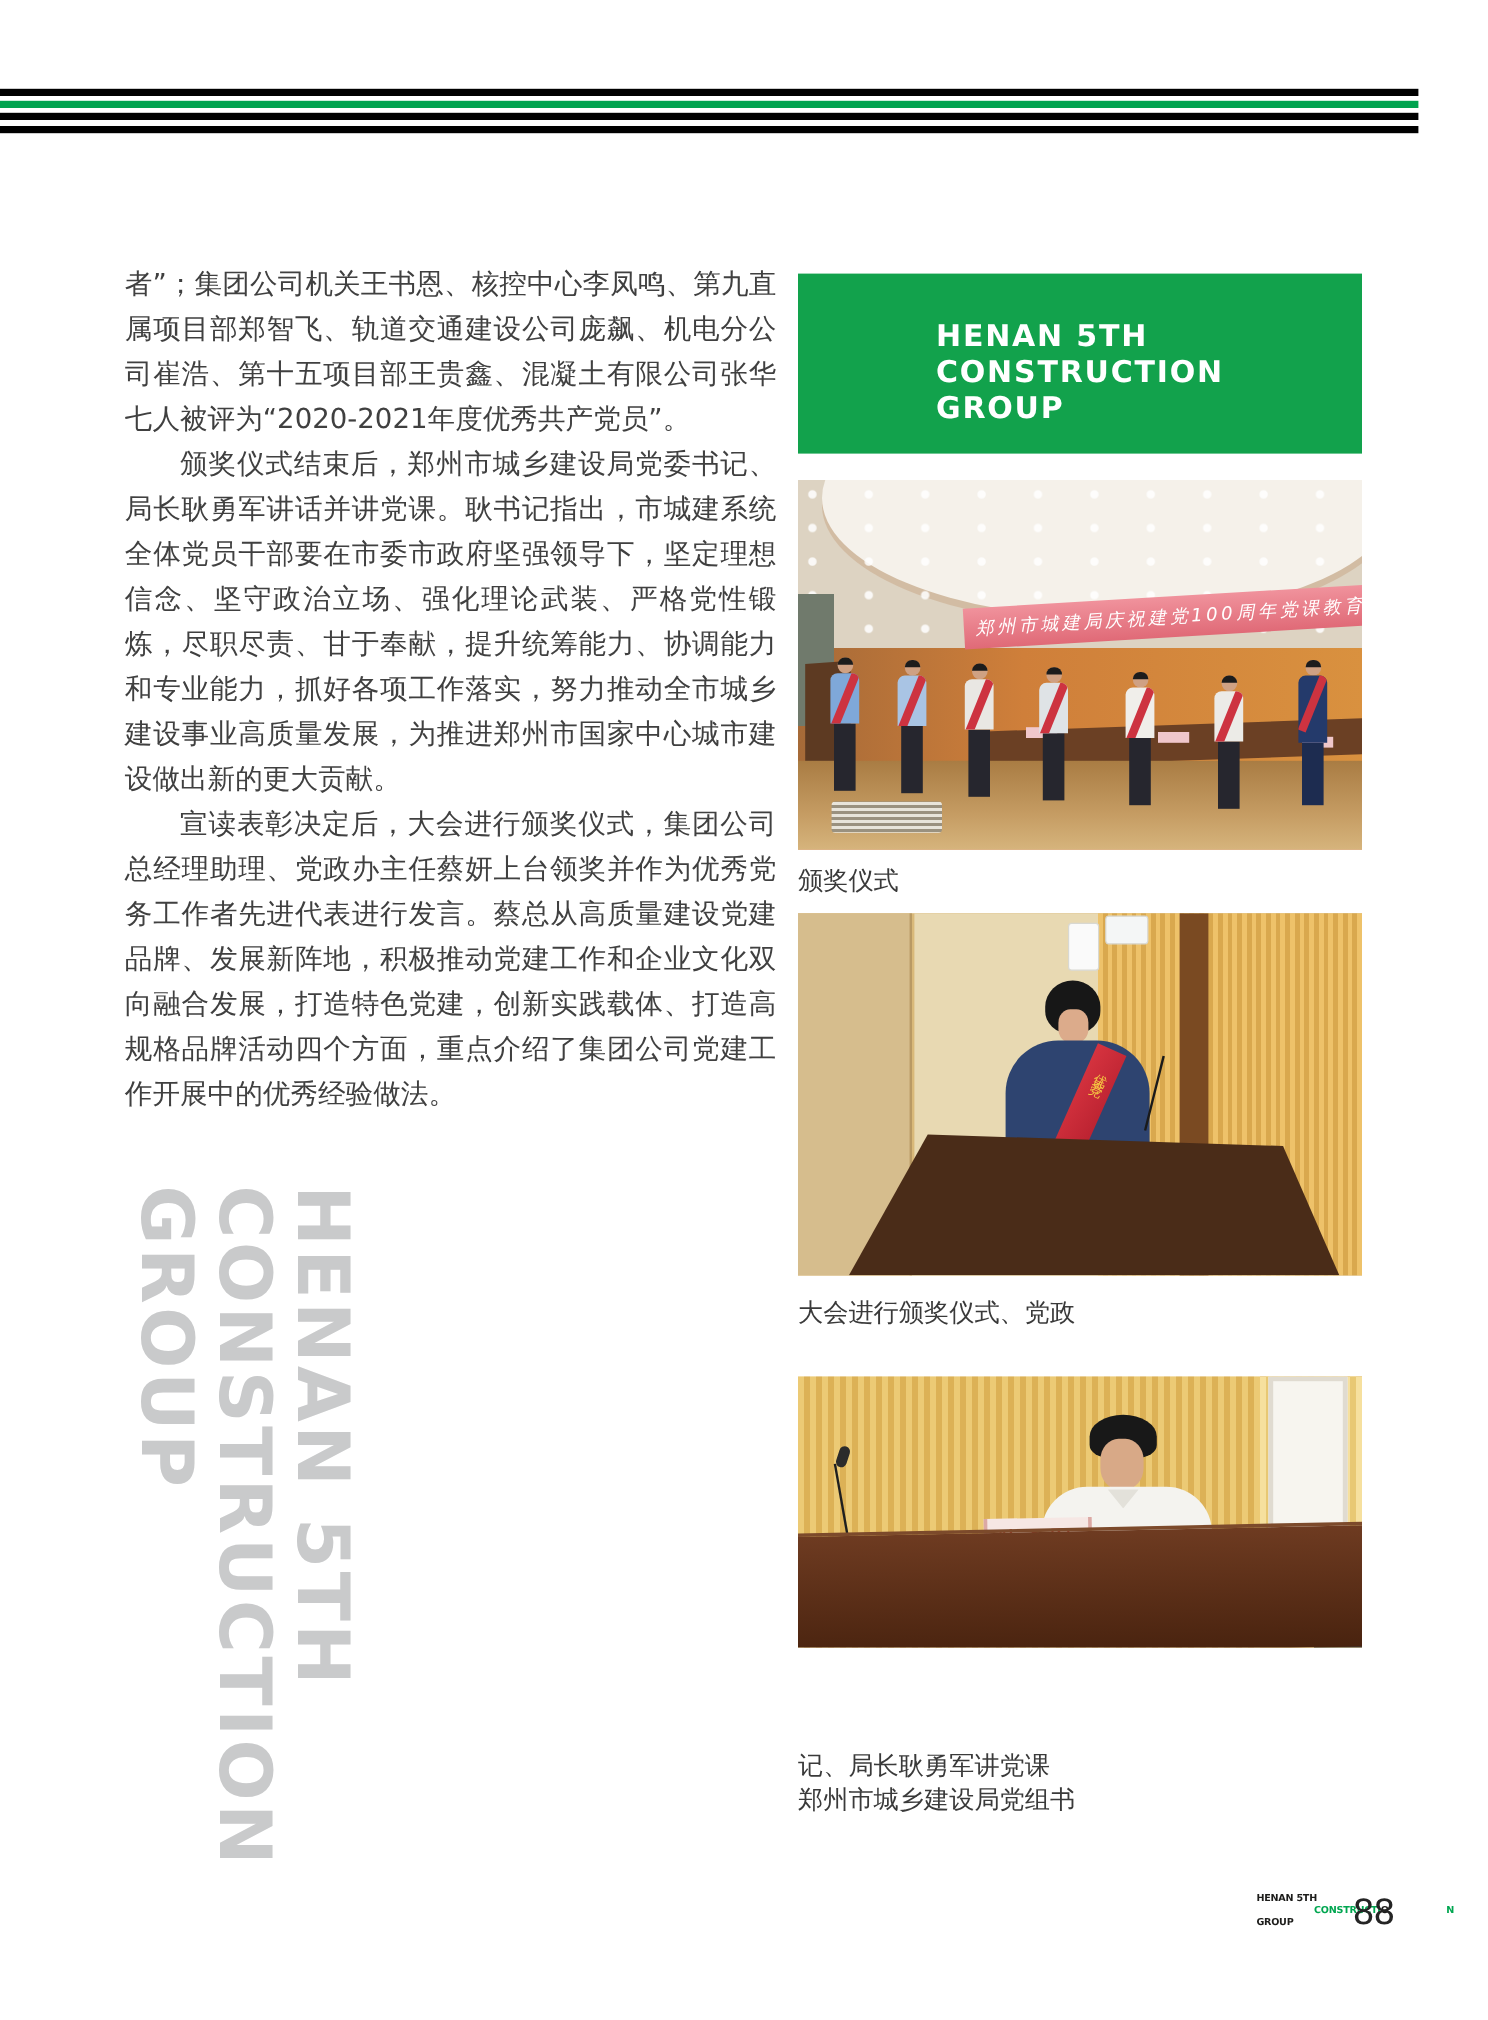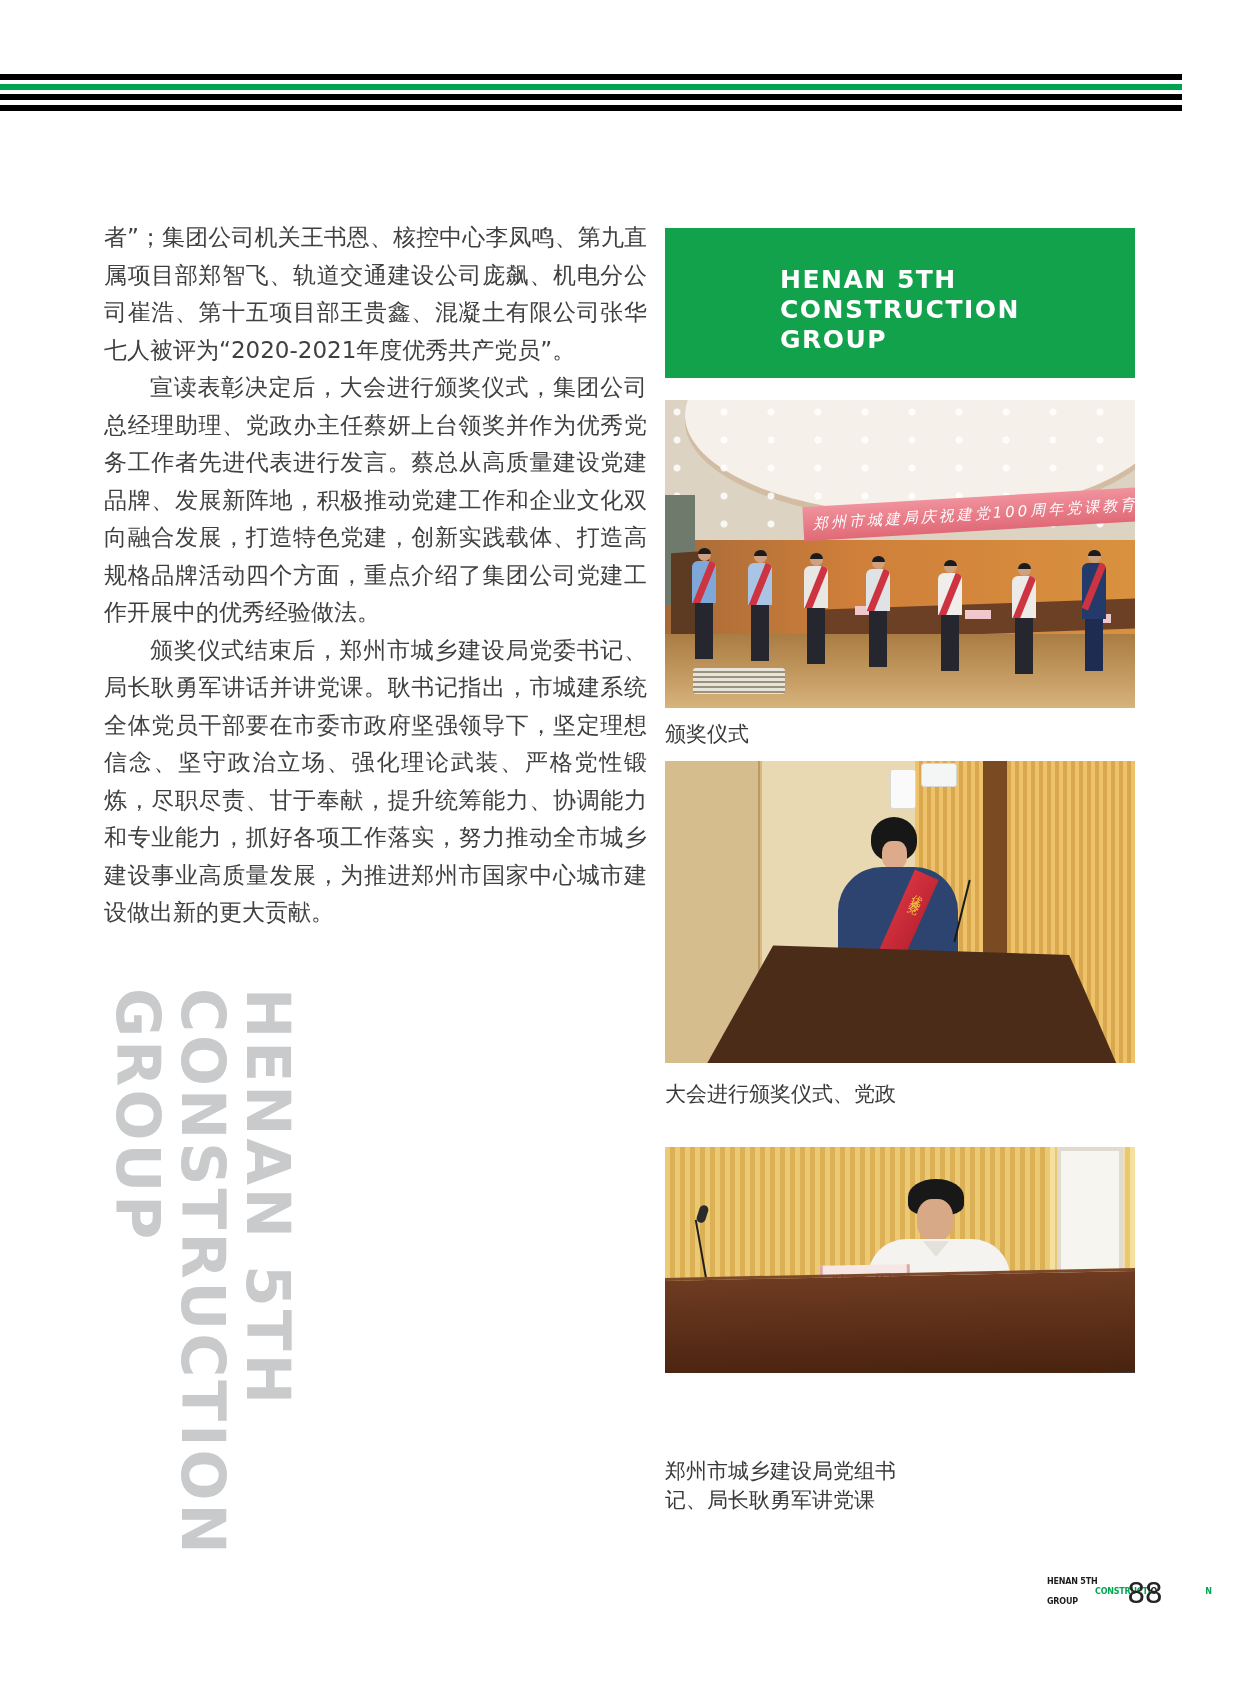--- a/index.html
+++ b/index.html
@@ -164,22 +164,22 @@
 
   <div class="stripes">
     <div class="stripe s1"></div>
     <div class="stripe s2"></div>
     <div class="stripe s3"></div>
     <div class="stripe s4"></div>
   </div>
 
   <div class="article">
     <p>者”；集团公司机关王书恩、核控中心李凤鸣、第九直属项目部郑智飞、轨道交通建设公司庞飙、机电分公司崔浩、第十五项目部王贵鑫、混凝土有限公司张华七人被评为“2020-2021年度优秀共产党员”。</p>
+    <p class="indent">颁奖仪式结束后，郑州市城乡建设局党委书记、局长耿勇军讲话并讲党课。耿书记指出，市城建系统全体党员干部要在市委市政府坚强领导下，坚定理想信念、坚守政治立场、强化理论武装、严格党性锻炼，尽职尽责、甘于奉献，提升统筹能力、协调能力和专业能力，抓好各项工作落实，努力推动全市城乡建设事业高质量发展，为推进郑州市国家中心城市建设做出新的更大贡献。</p>
     <p class="indent">宣读表彰决定后，大会进行颁奖仪式，集团公司总经理助理、党政办主任蔡妍上台领奖并作为优秀党务工作者先进代表进行发言。蔡总从高质量建设党建品牌、发展新阵地，积极推动党建工作和企业文化双向融合发展，打造特色党建，创新实践载体、打造高规格品牌活动四个方面，重点介绍了集团公司党建工作开展中的优秀经验做法。</p>
-    <p class="indent">颁奖仪式结束后，郑州市城乡建设局党委书记、局长耿勇军讲话并讲党课。耿书记指出，市城建系统全体党员干部要在市委市政府坚强领导下，坚定理想信念、坚守政治立场、强化理论武装、严格党性锻炼，尽职尽责、甘于奉献，提升统筹能力、协调能力和专业能力，抓好各项工作落实，努力推动全市城乡建设事业高质量发展，为推进郑州市国家中心城市建设做出新的更大贡献。</p>
   </div>
 
   <div class="watermark">
     <div>HENAN 5TH</div>
     <div>CONSTRUCTION</div>
     <div>GROUP</div>
   </div>
 
   <div class="brand-box">
     <div class="brand-box-inner">
@@ -297,22 +297,22 @@
     <div class="p3-papers"></div>
     <div class="p3-cup"></div>
     <div class="p3-bottle"></div>
     <div class="p3-mask"></div>
     <div class="p3-nameplate">
       <span>耿勇军</span>
     </div>
     <div class="p3-desk"></div>
   </div>
   <div class="caption caption3">
+    <div>记、局长耿勇军讲党课</div>
     <div>郑州市城乡建设局党组书</div>
-    <div>记、局长耿勇军讲党课</div>
   </div>
 
   <div class="footer-logo">
     <div class="black">HENAN 5TH</div>
     <div><span class="green">CONSTRUCTI</span><span class="black">O</span><span class="green">N</span></div>
     <div class="black">GROUP</div>
   </div>
   <div class="page-number">88</div>
 
 </div>

